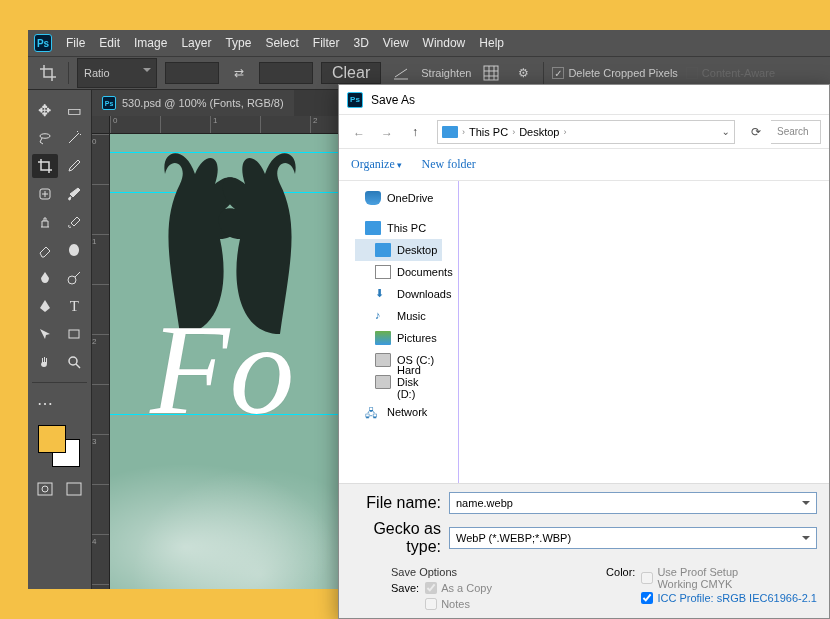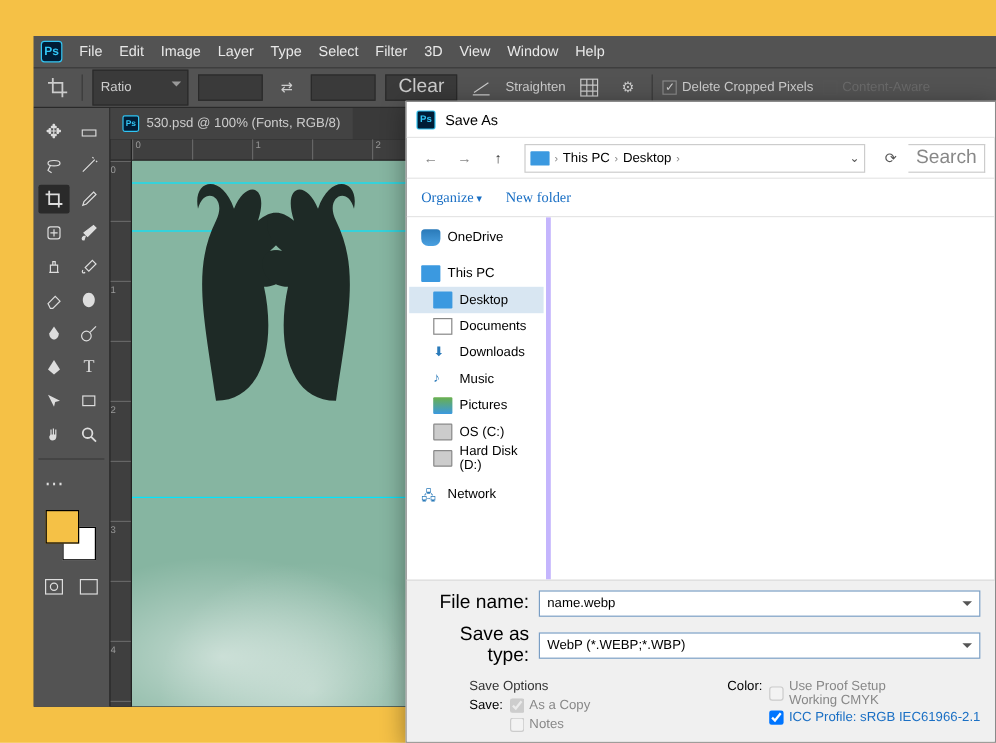--- a/index.html
+++ b/index.html
@@ -51,26 +51,26 @@
   .saveas{ position:absolute; left:338px; top:84px; right:0; bottom:0; background:#fff; border:1px solid #8a8a8a; box-shadow:0 4px 20px rgba(0,0,0,.4); display:flex; flex-direction:column; font-size:12px; color:#000;}
   .sa-title{ height:30px; background:#fff; display:flex; align-items:center; padding:0 8px; gap:8px; border-bottom:1px solid #e5e5e5;}
   .sa-title .psicon{ width:16px; height:16px; background:#001d36; border:1px solid #31c5f4; border-radius:2px; display:flex; align-items:center; justify-content:center; color:#31c5f4; font-size:8px; font-weight:700;}
   .sa-nav{ height:34px; display:flex; align-items:center; padding:0 8px; gap:4px; border-bottom:1px solid #e5e5e5;}
   .nav-btn{ width:24px; height:24px; display:flex; align-items:center; justify-content:center; color:#888;}
   .nav-btn.active{ color:#333;}
   .breadcrumb{ flex:1; height:24px; border:1px solid #ccc; display:flex; align-items:center; padding:0 4px; gap:4px; font-size:11px; margin:0 6px;}
   .bc-sep{ color:#888; font-size:9px;}
   .bc-pc-icon{ width:16px; height:12px; background:#3b99e0; border-radius:1px;}
   .refresh{ width:22px; height:22px; display:flex; align-items:center; justify-content:center; color:#555;}
-  .search{ height:24px; border:1px solid #ccc; border-left:none; padding:0 6px; display:flex; align-items:center; color:#888; font-size:16px; min-width:50px;}
+  .search{ height:24px; border:1px solid #ccc; border-left:none; padding:0 6px; display:flex; align-items:center; color:#888; font-size:10px; min-width:50px;}
   .sa-toolbar{ height:32px; display:flex; align-items:center; padding:0 12px; gap:20px; border-bottom:1px solid #e5e5e5;}
   .sa-toolbar span{ color:#1a6fc4; font-size:12px;font-family:Liberation Serif, serif;}
   .sa-toolbar .org::after{ content:" ▾"; font-size:9px;}
   .sa-body{ flex:1; display:flex; overflow:hidden;}
-  .sa-tree{ width:120px; border-right:4px solid #c4b5fd; padding:6px 2px; overflow-y:auto; position:relative;}
+  .sa-tree{ width:120px; border-right:1px solid #c4b5fd; padding:6px 16px; overflow-y:auto; position:relative;}
   .sa-tree::-webkit-scrollbar{ width:16px;}
   .sa-tree::-webkit-scrollbar-track{ background:#f0f0f0;}
   .sa-tree::-webkit-scrollbar-thumb{ background:#c0c0c0;}
   .tree-item{ height:22px; display:flex; align-items:center; padding:0 6px 0 16px; gap:6px; font-size:11px; cursor:default;}
   .tree-item.lvl1{ padding-left:10px;}
   .tree-item.lvl2{ padding-left:20px;}
   .tree-item.sel{ background:#d8e6f2;}
   .tree-icon{ width:16px; height:14px; flex-shrink:0;}
   .ico-onedrive{ background: linear-gradient(#2a7ab9,#4aa0e0); border-radius:3px 3px 6px 6px;}
   .ico-pc{ background:#3b99e0; border-radius:1px;}
@@ -314,20 +314,21 @@
         <div class="canvas">
           <div class="guide h" style="top:18px"></div>
           <div class="guide h" style="top:58px"></div>
           <div class="guide h" style="top:280px"></div>
           <svg class="antler" style="left:20px; top:10px" width="230" height="200" viewBox="0 0 230 200">
             <g fill="#1e2a26">
               <path d="M50 190 C 40 120, 30 80, 50 40 C 60 20, 40 10, 35 30 C 30 5, 55 0, 65 30 C 75 5, 95 10, 85 40 C 110 20, 115 50, 95 65 C 120 60, 115 95, 90 95 C 100 140, 90 190, 50 190 Z"></path>
               <path d="M150 190 C 160 120, 170 80, 150 40 C 140 20, 160 10, 165 30 C 170 5, 145 0, 135 30 C 125 5, 105 10, 115 40 C 90 20, 85 50, 105 65 C 80 60, 85 95, 110 95 C 100 140, 110 190, 150 190 Z"></path>
             </g>
           </svg>
+          <div class="big-text">Fo</div>
           <div class="smoke"></div>
         </div>
       </div>
     </div>
   </div>
 </div>
 
 <div class="saveas">
   <div class="sa-title">
     <div class="psicon">Ps</div>
@@ -403,21 +404,21 @@
     </div>
   </div>
   <div class="sa-bottom">
     <div class="form-row">
       <label>File name:</label>
       <div class="combo">
           <span>name.webp</span>
         </div>
     </div>
     <div class="form-row">
-      <label>Save as type:</label>
+      <label>Gecko as type:</label>
       <div class="combo">
           <span>WebP (*.WEBP;*.WBP)</span>
         </div>
     </div>
     <div class="save-opts">
       <div class="so-col">
         <div class="so-title">Save Options</div>
         <div style="display:flex;gap:6px;align-items:flex-start">
           <span>Save:</span>
           <div style="display:flex;flex-direction:column;gap:4px">

